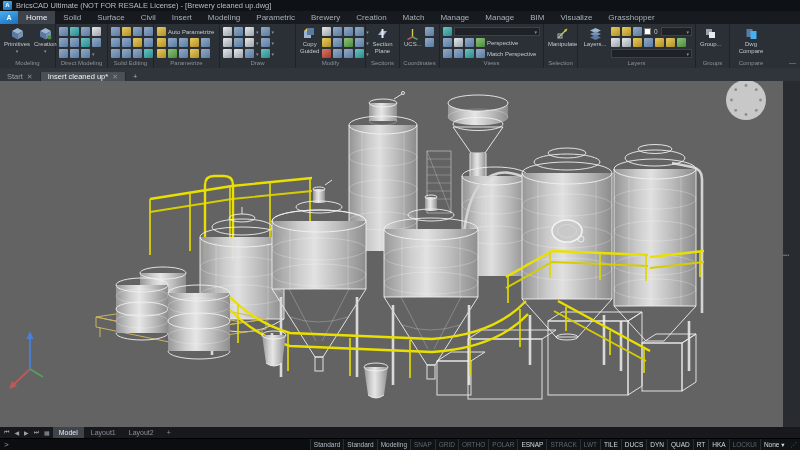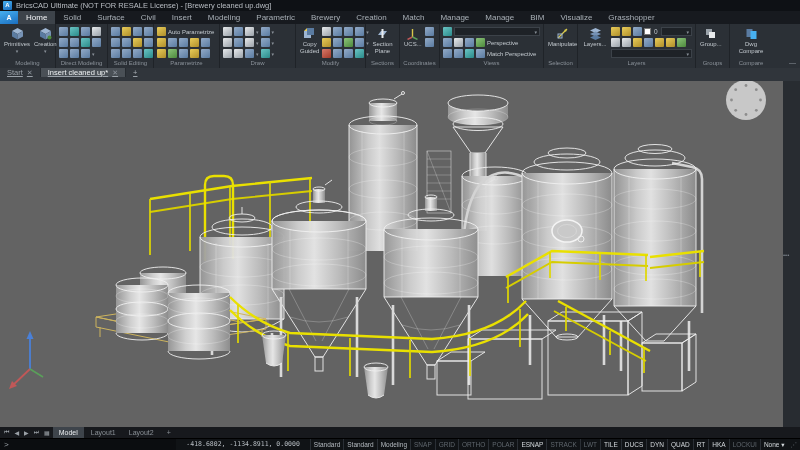--- a/index.html
+++ b/index.html
@@ -42,22 +42,22 @@
   .cube { width:13px; height:13px; margin-bottom:1px; }
   .ddbox { background:#1e2227; border:1px solid #3c4249; height:9px; display:flex;
     align-items:center; justify-content:flex-end; color:#8a9199; font-size:5px;
     padding:0 2px; margin:1px; }
   .swatch { width:7px; height:7px; background:#fff; border:1px solid #777; margin:1px; }
   .laylabel { color:#c3c9cf; font-size:6.5px; margin:0 2px; }
   .viewopt { color:#c3c9cf; font-size:6px; white-space:nowrap; margin-left:1px; }
   .collapse { position:absolute; right:4px; bottom:2px; color:#8a9199; font-size:7px; }
 
   
-  .doctabs { height:13px; background:#30353b; display:flex; align-items:flex-start;
-    font-size:7.5px; color:#9aa1a8;text-decoration:underline; }
+  .doctabs { height:13px; background:#30353b; display:flex; align-items:flex-end;
+    font-size:7.5px; color:#9aa1a8; }
   .dtab { display:flex; align-items:center; gap:4px; padding:0 7px;
     border-right:1px solid #262b30; }
   .dtab.active { background:#4a5056; color:#eef1f3; }
   .dtab .x { font-size:7px; color:#8a9199; }
   .newtab { padding:0 7px; display:flex; align-items:center; color:#aab0b6; }
 
   
   .viewport { height:346px; position:relative; background:#636363; }
   .scene { position:absolute; left:0; top:0; }
   .sidepanel { position:absolute; right:0; top:0; width:17px; height:100%;
@@ -801,21 +801,20 @@
   <span class="navbtn">⏭</span>
   <span class="navbtn">▦</span>
   <span class="ltab active">Model</span>
   <span class="ltab">Layout1</span>
   <span class="ltab">Layout2</span>
   <span class="ltab">+</span>
 </div>
 
 <div class="statusbar">
   <div class="cmd">&gt;</div>
-  <div class="coords">-418.6802, -1134.8911, 0.0000</div>
   <div class="seg field">Standard</div>
   <div class="seg field">Standard</div>
   <div class="seg field">Modeling</div>
   <div class="seg">SNAP</div>
   <div class="seg">GRID</div>
   <div class="seg">ORTHO</div>
   <div class="seg">POLAR</div>
   <div class="seg on">ESNAP</div>
   <div class="seg">STRACK</div>
   <div class="seg">LWT</div>

